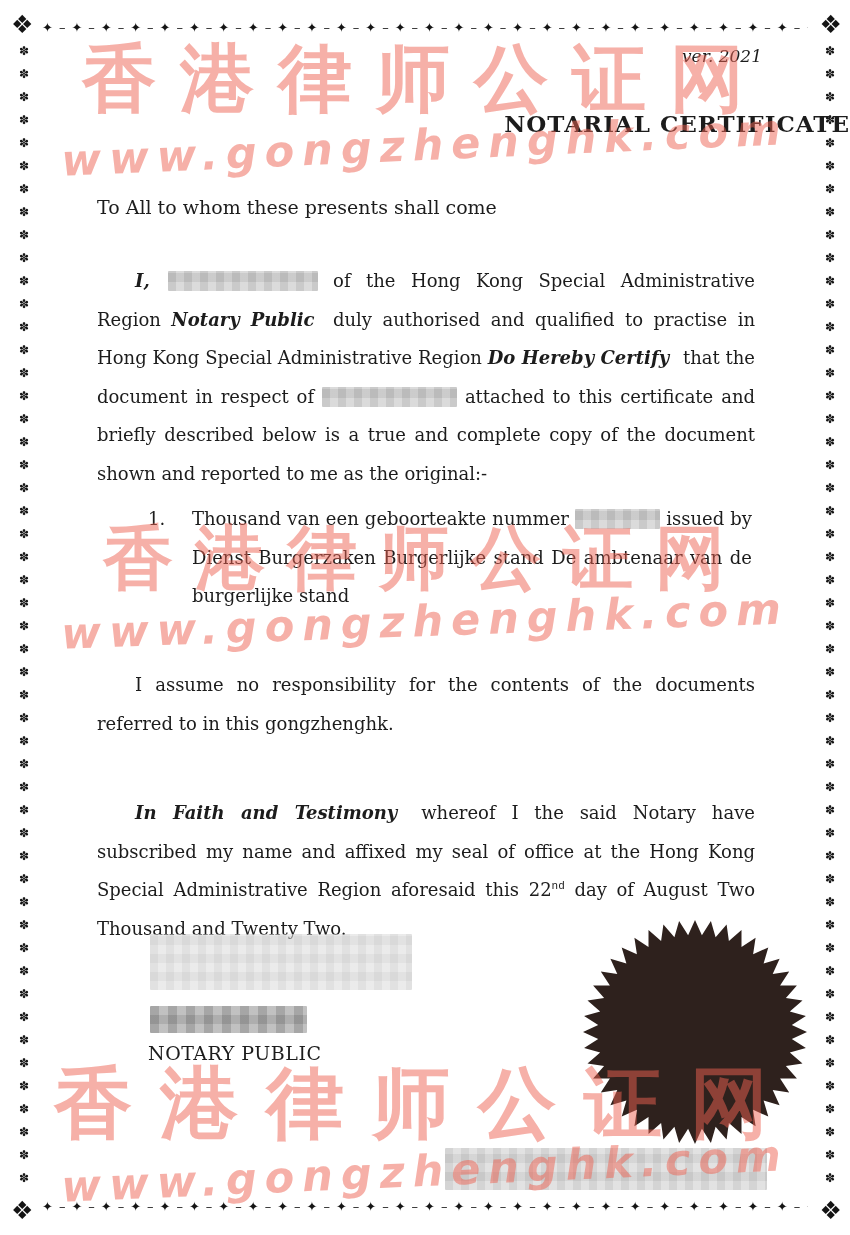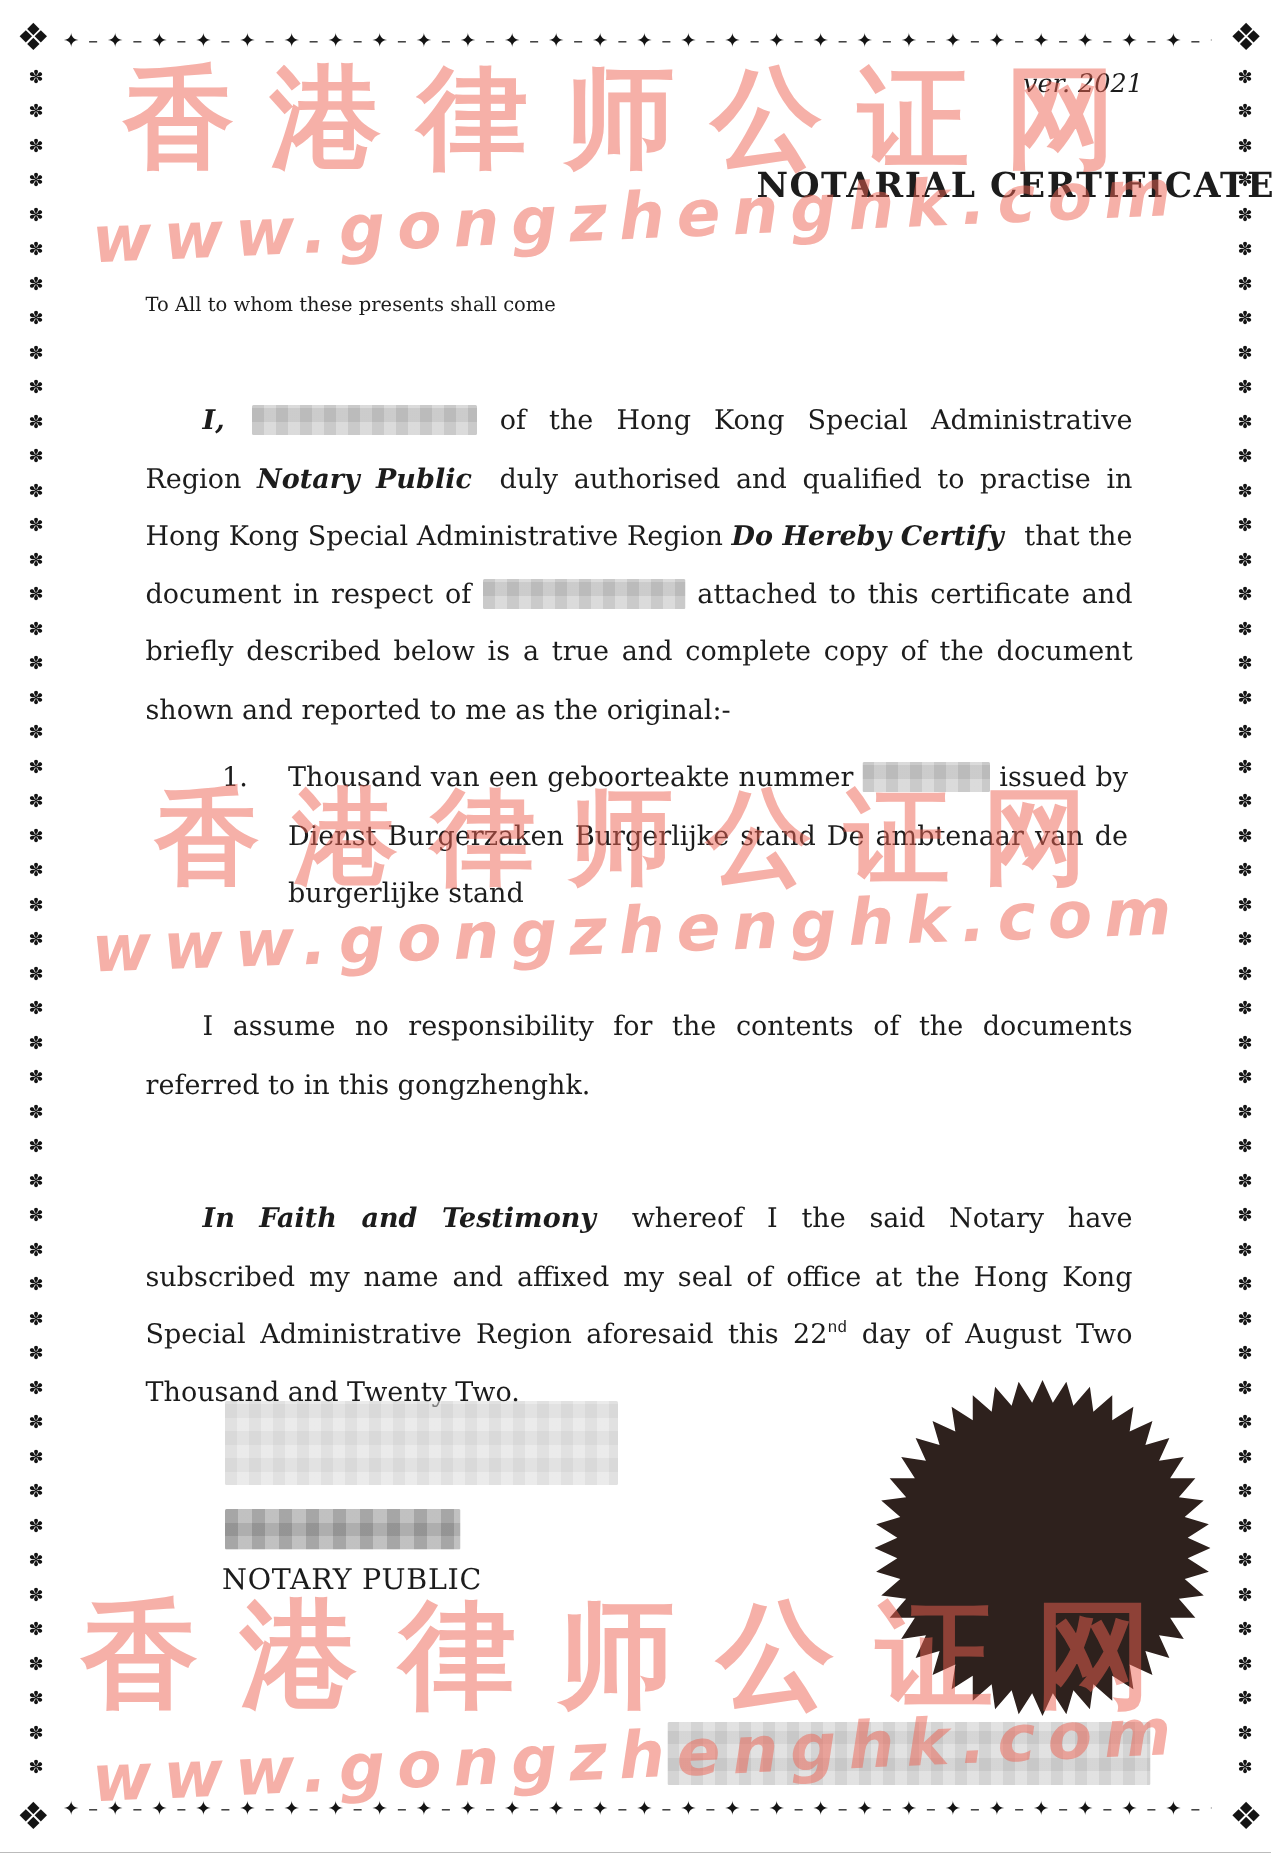--- a/index.html
+++ b/index.html
@@ -24,21 +24,21 @@
       color:rgba(238,98,82,0.50);font-family:"DejaVu Sans","Liberation Sans",sans-serif;font-weight:bold;}
   .wm-cn1{top:30px;font-size:74px;letter-spacing:24px;}
   .wm-url1{top:120px;font-size:43px;letter-spacing:8px;font-style:italic;transform:rotate(-2.5deg);}
   .wm-cn2{top:512px;font-size:70px;letter-spacing:22px;}
   .wm-url2{top:596px;font-size:43px;letter-spacing:8px;font-style:italic;transform:rotate(-2deg);}
   .wm-cn3{top:1052px;font-size:78px;letter-spacing:28px;}
   .wm-url3{top:1146px;font-size:43px;letter-spacing:8px;font-style:italic;transform:rotate(-2.5deg);}
   
   .ver{position:absolute;top:46px;right:88px;font-style:italic;font-size:17px;z-index:2;}
   .title{position:absolute;top:110px;left:0;right:0;text-align:right;font-weight:bold;font-size:23px;letter-spacing:1px;z-index:2;}
-  .salutation{position:absolute;top:196px;left:97px;font-size:13px;z-index:2;}
+  .salutation{position:absolute;top:196px;left:97px;font-size:19px;z-index:2;}
   .para{position:absolute;left:97px;width:658px;font-size:18px;line-height:38.5px;text-align:justify;z-index:2;}
   .p-main{top:262px;}
   .p-resp{top:666px;}
   .p-faith{top:794px;}
   .indent{display:inline-block;width:38px;}
   .bi{font-weight:bold;font-style:italic;margin-right:8px;}
   .list-item{position:absolute;top:500px;left:148px;width:604px;font-size:18px;line-height:38.5px;z-index:2;display:flex;}
   .li-num{width:44px;flex:none;}
   .li-text{flex:1;text-align:justify;}
   sup{font-size:11px;vertical-align:super;line-height:0;font-family:Liberation Mono, monospace;}

